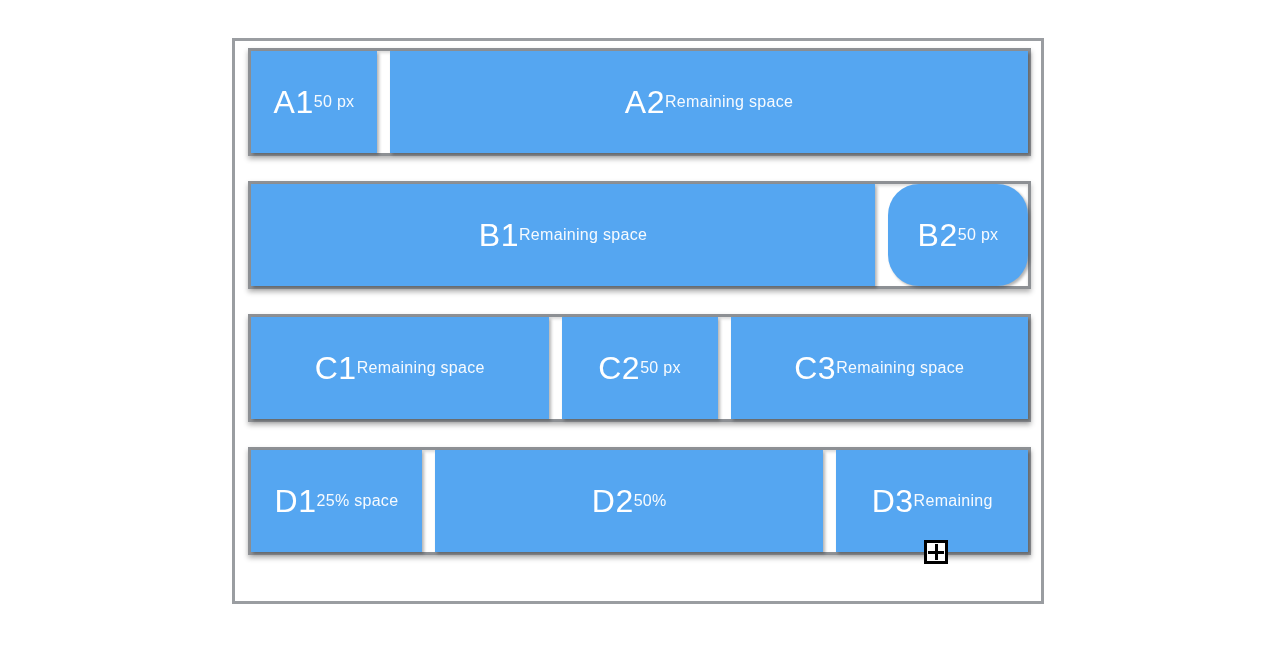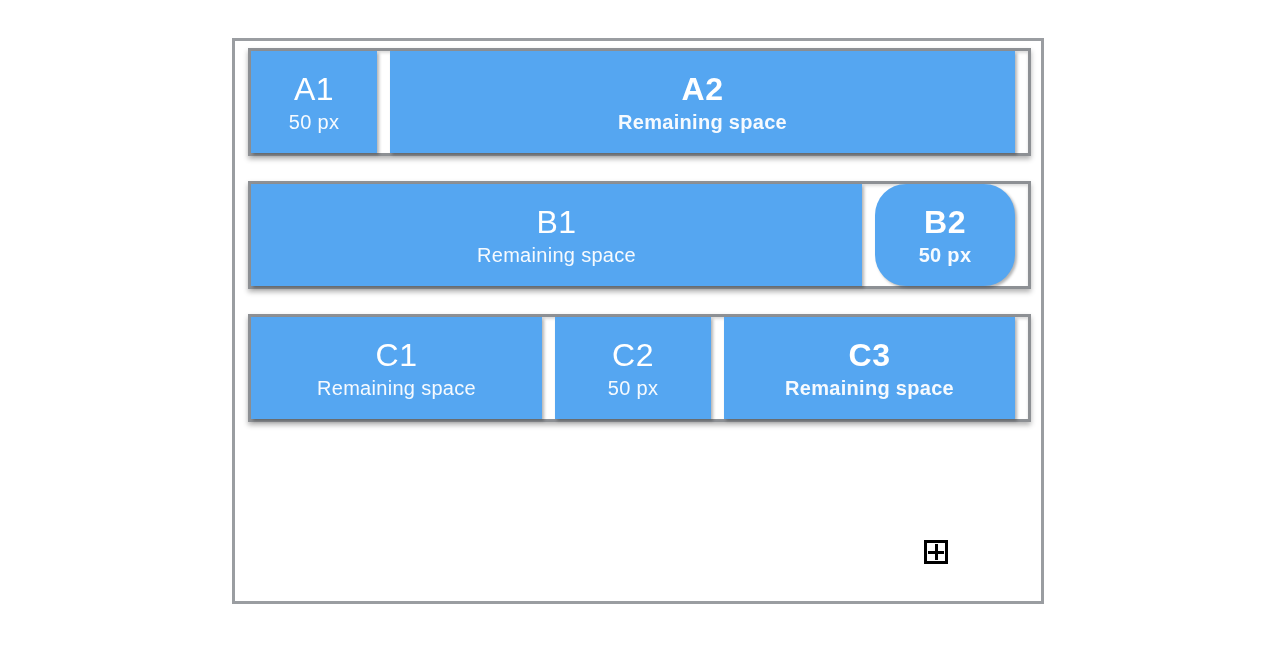--- a/index.html
+++ b/index.html
@@ -34,43 +34,43 @@
     border: 3px solid var(--row-border);
     background: #ffffff;
     margin-bottom: 25px;
     box-shadow: 0 3px 5px rgba(0,0,0,0.30), inset 0 2px 3px rgba(0,0,0,0.14);
   }
   .box {
     flex: 0 0 auto;
     background: var(--box-blue);
     margin-right: 13px;
     display: flex;
-    flex-direction: column;
+    flex-direction: row;
     justify-content: center;
     align-items: center;
     text-align: center;
     color: var(--text);
     box-shadow: 2px 2px 3px rgba(0,0,0,0.30);
     overflow: hidden;
   }
-  .box:last-child { margin-right: 13px; font-weight: bold; }
+  .box:last-child { margin-right: 0; }
   .grow { flex: 1 1 0; }
   .w126 { width: 126px; }
   .w140 { width: 140px; border-radius: 31px; }
   .w132 { width: 156px; }
   .p22  { flex: 0 0 22%; }
   .p50  { flex: 0 0 50%; }
   .title {
     font-size: 32px;
     line-height: 1.25;
     letter-spacing: 0.5px;
     color: var(--text);
   }
   .subtitle {
-    font-size: 20px;
+    font-size: 16px;
     line-height: 1.3;
     letter-spacing: 0.3px;
     color: var(--text);
     opacity: 0.95;
   }
   .cursor {
     position: absolute;
     left: 924px;
     top: 540px;
     width: 24px;
@@ -133,19 +133,33 @@
     <div class="box w132">
       <div class="title">C2</div>
       <div class="subtitle">50 px</div>
     </div>
     <div class="box grow">
       <div class="title">C3</div>
       <div class="subtitle">Remaining space</div>
     </div>
   </div>
 
+  <div class="row">
+    <div class="box p22">
+      <div class="title">D1</div>
+      <div class="subtitle">25% space</div>
+    </div>
+    <div class="box p50">
+      <div class="title">D2</div>
+      <div class="subtitle">50%</div>
+    </div>
+    <div class="box grow">
+      <div class="title">D3</div>
+      <div class="subtitle">Remaining</div>
+    </div>
+  </div>
 
 </div>
 
 <div class="cursor">
   <span class="bar-v"></span>
   <span class="bar-h"></span>
 </div>
 
 </body></html>

